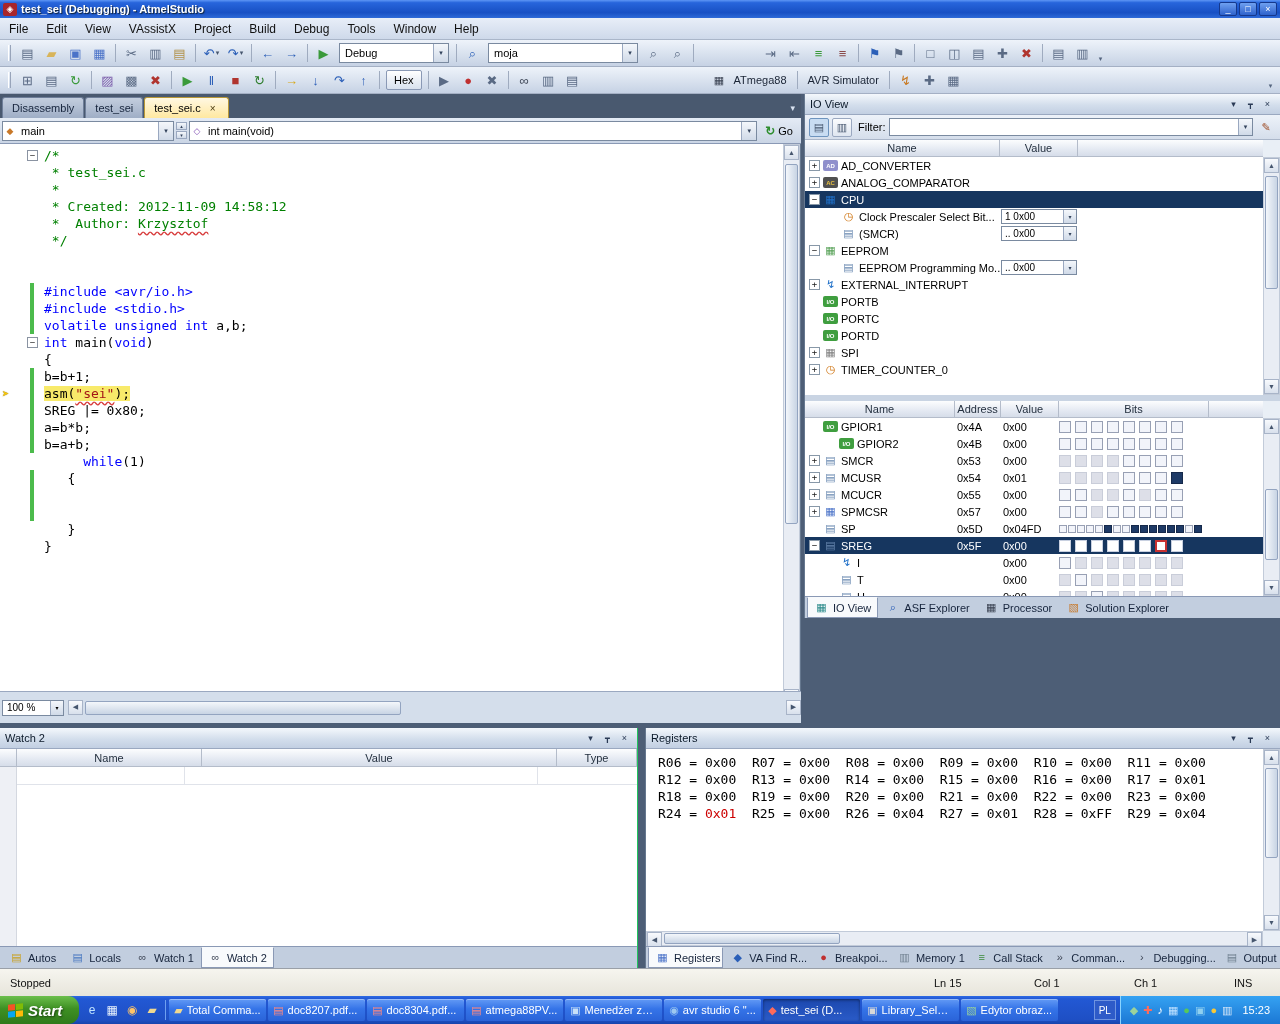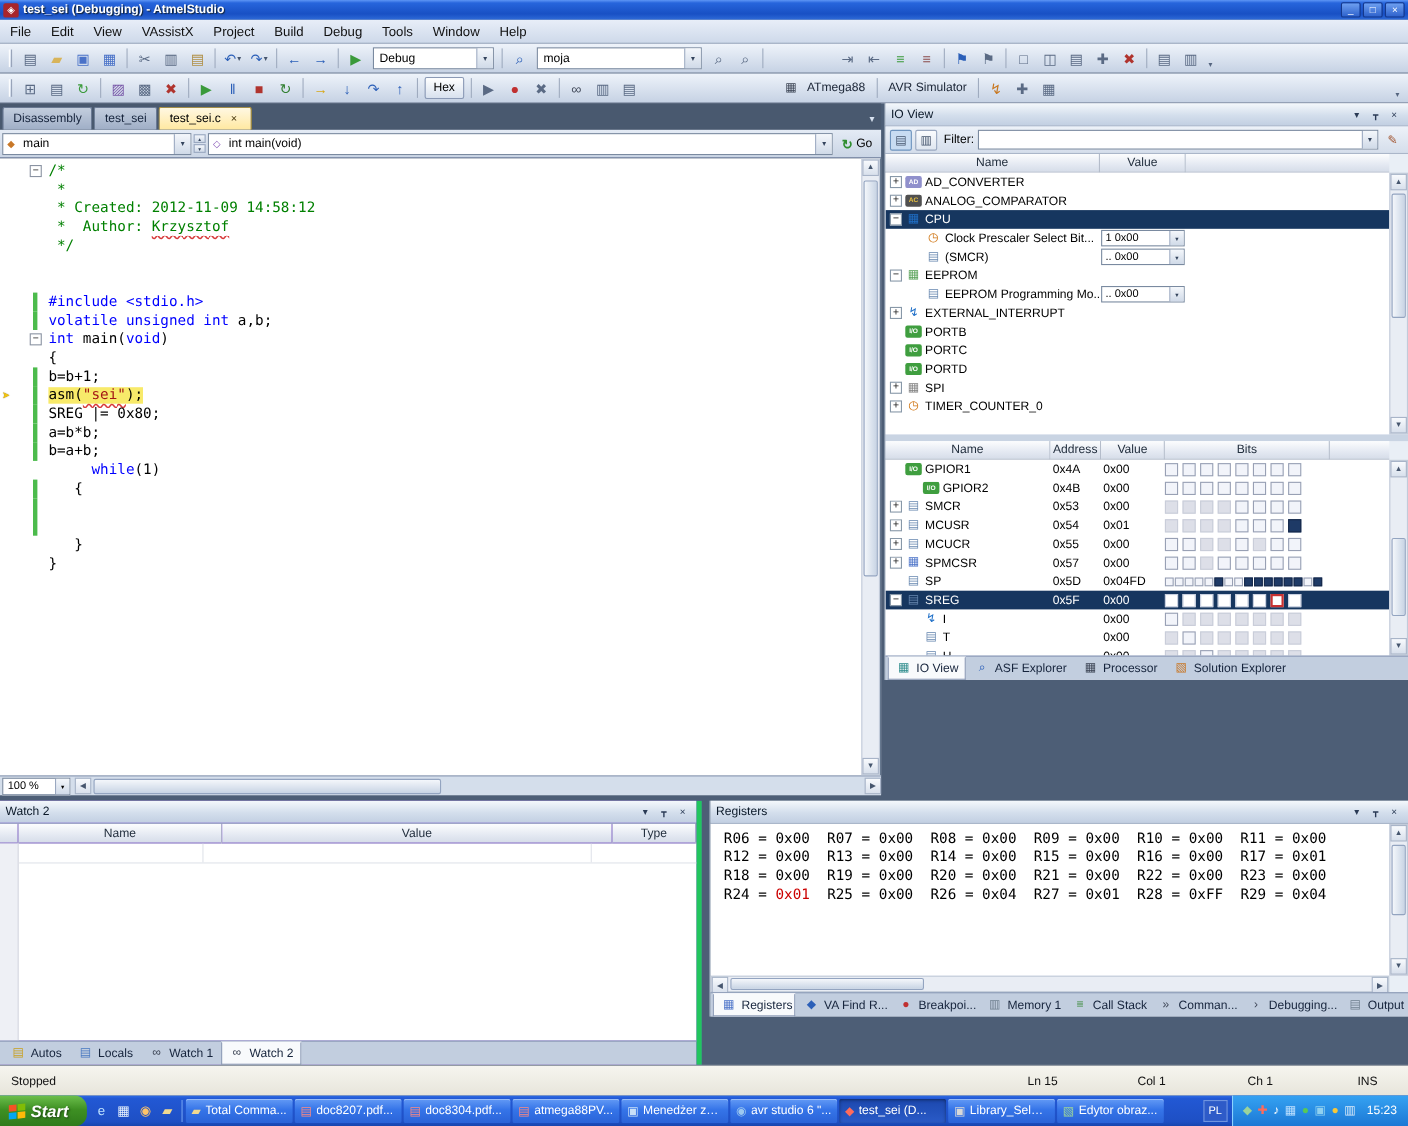--- a/index.html
+++ b/index.html
@@ -62,21 +62,21 @@
   #edlines{position:absolute;top:3px;left:0;right:17px;}
   .eline{height:17px;position:relative;white-space:pre;font-family:"DejaVu Sans Mono",monospace;font-size:13px;line-height:17px;}
   .chbar{position:absolute;left:30px;top:0;bottom:0;width:4px;background:#4CBB4C;}
   .fold{position:absolute;left:27px;top:3px;width:11px;height:11px;border:1px solid #8A93A2;background:#fff;
     font:9px/9px "DejaVu Sans Mono",monospace;display:flex;align-items:center;justify-content:center;color:#333;}
   .curarrow{position:absolute;left:2px;top:1px;color:#F2C40F;font-size:12px;text-shadow:0 0 1px #7A5E00;}
   .code{margin-left:44px;white-space:pre;}
   .cm{color:#008000;}.kw{color:#0000FF;}.str{color:#A31515;}.pl{color:#000;}
   .sq{text-decoration-line:underline;text-decoration-style:wavy;text-decoration-color:#D73A3A;text-underline-offset:3px;}
   .hl{background:#F8EA6A;}
-  .edbottom{position:absolute;left:0;right:0;bottom:0;height:18px;background:#D4DEEB;border-top:1px solid #9AA8C0;display:flex;align-items:center;}
+  .edbottom{position:absolute;left:0;right:0;bottom:0;height:32px;background:#D4DEEB;border-top:1px solid #9AA8C0;display:flex;align-items:center;}
   .zoomcombo{width:62px;height:16px;margin-left:2px;background:#fff;border:1px solid #7A8AA0;display:flex;align-items:center;font-size:10px;}
   .zoomcombo span:first-child{flex:1;padding-left:4px;}
   .zoomcombo .cdd{width:13px;height:100%;background:linear-gradient(#F4F7FB,#D0DAE8);border-left:1px solid #9AA8C0;display:flex;align-items:center;justify-content:center;font-size:6px;}
 
   
   .vscroll{position:absolute;width:17px;display:flex;flex-direction:column;background:#E9EDF4;border:1px solid #C2CBD9;}
   .hscroll{display:flex;flex-direction:row;height:15px;background:#E9EDF4;border:1px solid #C2CBD9;}
   .sarr{flex:none;width:15px;height:15px;display:flex;align-items:center;justify-content:center;font-size:7px;color:#46566E;
     background:linear-gradient(#F8FAFD,#D8E0EC);border:1px solid #A8B4C8;}
   .strack{flex:1;position:relative;}
@@ -139,27 +139,27 @@
   .bit{width:12px;height:12px;margin-right:4px;display:inline-block;flex:none;}
   .b-w{background:#F2F4FA;border:1px solid #98A0B4;}
   .b-g{background:#DDDFE8;border:1px solid #C9CDD9;}
   .b-f{background:#1E3A66;border:1px solid #16294A;}
   .b-r{background:#fff;border:2px solid #C83232;}
   .bit16{width:8px;height:8px;margin-right:1px;}
   .sel .b-w{background:#fff;border-color:#C8D0E0;}
   .iotabs{height:22px;}
 
   
-  .watch{position:absolute;top:728px;left:0;width:638px;height:240px;background:#6d28d9;border-right:5px solid #22c55e;}
+  .watch{position:absolute;top:728px;left:0;width:638px;height:240px;background:#be185d;border-right:1px solid #22c55e;}
   .watchhead{position:absolute;top:21px;left:0;right:0;height:18px;display:flex;}
   .watchbody{position:absolute;top:39px;left:0;right:0;bottom:22px;background:#fff;}
   .wmargin{position:absolute;top:0;left:0;bottom:0;width:17px;background:#EEF0F5;border-right:1px solid #D4D8E0;}
   .wrow{position:absolute;top:0;left:17px;right:0;height:18px;display:flex;border-bottom:1px solid #E0E3EA;}
   .wrowcell{border-right:1px solid #E0E3EA;height:100%;}
-  .regs{position:absolute;top:728px;left:645px;right:0;height:196px;background:#E9EFF6;border-left:1px solid #66788F;}
+  .regs{position:absolute;top:728px;left:645px;right:0;height:240px;background:#E9EFF6;border-left:1px solid #66788F;}
   .regbody{position:absolute;top:21px;left:0;right:17px;bottom:37px;background:#fff;overflow:hidden;padding:5px 0 0 12px;}
   .regline{height:17px;white-space:pre;font-family:"DejaVu Sans Mono",monospace;font-size:13px;line-height:17px;color:#000;}
   .chg{color:#CC0000;}
   .regvs{top:21px;right:0;bottom:37px;}
   .regvs .sthumb{top:3px;height:60%;}
   .reghs{position:absolute;left:0;right:17px;bottom:22px;}
   .reghs .sthumb{left:2px;width:30%;}
 
   
   .statusbar{position:absolute;top:968px;left:0;right:0;height:28px;display:flex;align-items:center;
@@ -455,26 +455,28 @@
         <span class="cdd">▾</span>
       </div>
       <div class="gobtn">
         <span class="goico">↻</span>
         <span>Go</span>
       </div>
     </div>
     <div class="editor">
       <div id="edlines">
           <div class="eline"><span class="fold">−</span><span class="code"><span class="cm">/*</span></span></div>
+          <div class="eline"><span class="code"><span class="cm"> * test_sei.c</span></span></div>
           <div class="eline"><span class="code"><span class="cm"> *</span></span></div>
           <div class="eline"><span class="code"><span class="cm"> * Created: 2012-11-09 14:58:12</span></span></div>
           <div class="eline"><span class="code"><span class="cm"> *  Author: </span><span class="cm sq">Krzysztof</span></span></div>
           <div class="eline"><span class="code"><span class="cm"> */</span></span></div>
           <div class="eline"><span class="code"></span></div>
           <div class="eline"><span class="code"></span></div>
+          <div class="eline"><span class="chbar"></span><span class="code"><span class="kw">#include &lt;avr/io.h&gt;</span></span></div>
           <div class="eline"><span class="chbar"></span><span class="code"><span class="kw">#include &lt;stdio.h&gt;</span></span></div>
           <div class="eline"><span class="chbar"></span><span class="code"><span class="kw">volatile unsigned int</span><span class="pl"> a,b;</span></span></div>
           <div class="eline"><span class="fold">−</span><span class="code"><span class="kw">int</span><span class="pl"> main(</span><span class="kw">void</span><span class="pl">)</span></span></div>
           <div class="eline"><span class="code"><span class="pl">{</span></span></div>
           <div class="eline"><span class="chbar"></span><span class="code"><span class="pl">b=b+1;</span></span></div>
           <div class="eline"><span class="chbar"></span><span class="curarrow">➤</span><span class="code hl"><span class="pl">asm(</span><span class="str sq">"sei"</span><span class="pl">);</span></span></div>
           <div class="eline"><span class="chbar"></span><span class="code"><span class="pl">SREG |= 0x80;</span></span></div>
           <div class="eline"><span class="chbar"></span><span class="code"><span class="pl">a=b*b;</span></span></div>
           <div class="eline"><span class="chbar"></span><span class="code"><span class="pl">b=a+b;</span></span></div>
           <div class="eline"><span class="code"><span class="pl">     </span><span class="kw">while</span><span class="pl">(1)</span></span></div>

